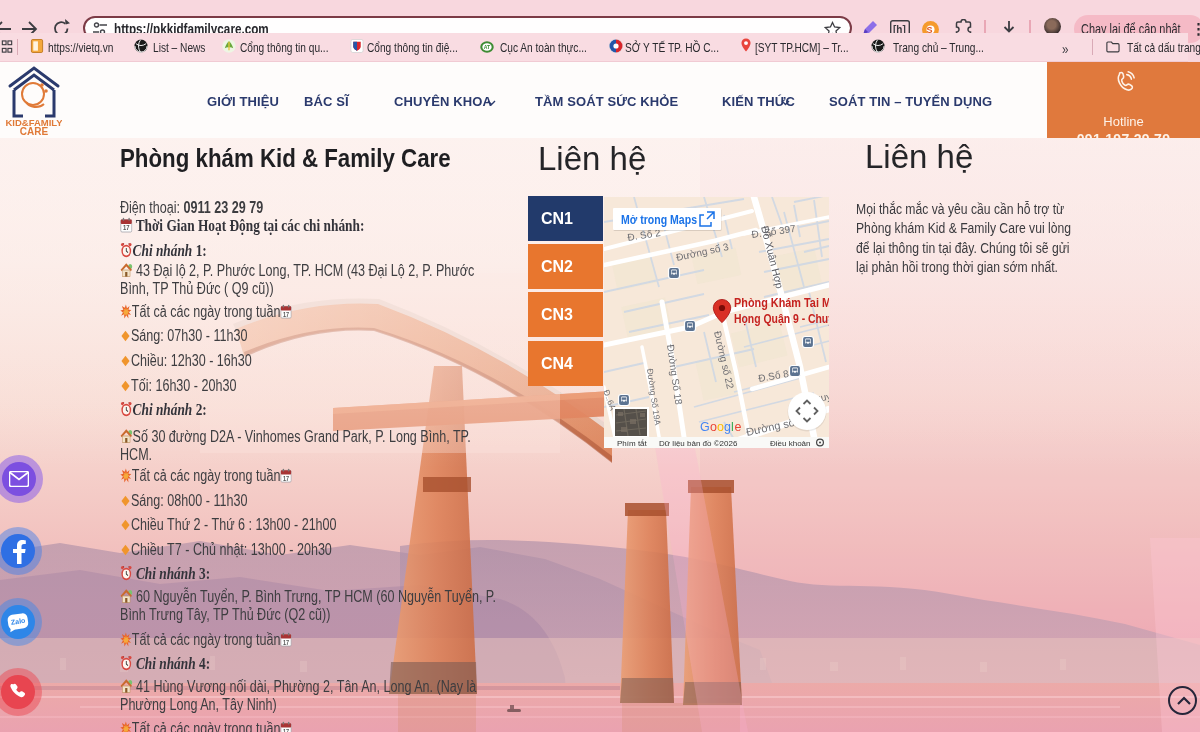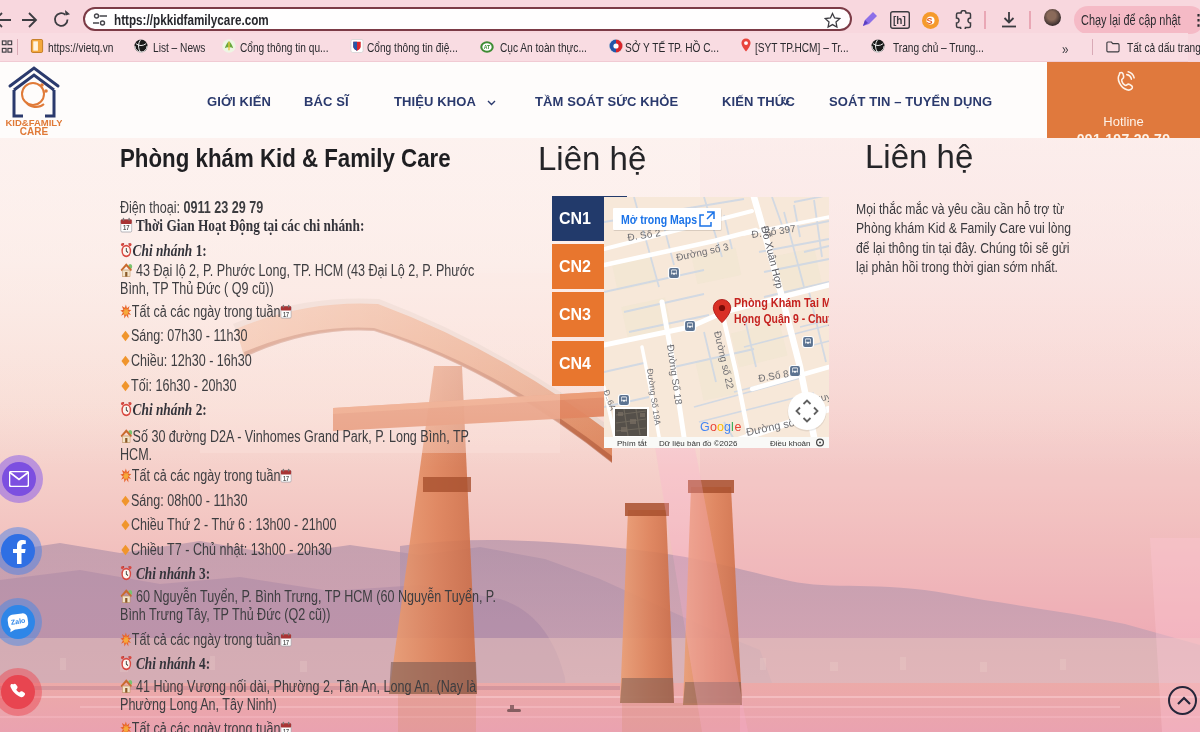--- a/index.html
+++ b/index.html
@@ -1,21 +1,21 @@
 <!DOCTYPE html>
 <html><head>
 <meta charset="utf-8">
 <style>
   * { margin:0; padding:0; box-sizing:border-box; }
   html,body { width:1200px; height:732px; overflow:hidden; font-family:"Liberation Sans", sans-serif; }
   .abs { position:absolute; }
 
   
   #chrome { position:absolute; left:0; top:0; width:1200px; height:62px; background:#f8d7de; }
-  #row1 { position:absolute; left:0; top:4px; width:1080px; height:33px; }
+  #row1 { position:absolute; left:0; top:13px; width:1080px; height:33px; }
   #row2 { position:absolute; left:0; top:33px; width:1188px; height:29px; background:#f9dce2; border-bottom:1px solid #f3cdd6; }
   .cicon { position:absolute; color:#3c3c41; }
   #urlpill { position:absolute; left:83px; top:3px; width:769px; height:24px; background:#fffefe; border:2px solid #7c3b46; border-radius:13px; }
   #urltext { position:absolute; left:114px; top:7px; font-size:15px; font-weight:700; color:#27272c; transform:scaleX(0.78); transform-origin:0 0;}
   #runpill { position:absolute; left:1074px; top:2px; width:130px; height:28px; background:#f5bac6; border-radius:15px; }
   #runtext { position:absolute; left:1081px; top:8px; font-size:14px; color:#2c2c30; white-space:nowrap; transform:scaleX(0.78); transform-origin:0 0; }
   .bk { position:absolute; top:7px; font-size:13px; color:#2a2a2e; white-space:nowrap; transform:scaleX(0.78); transform-origin:0 0; }
   .bkic { position:absolute; top:6px; width:14px; height:14px; }
 
   
@@ -30,21 +30,21 @@
   
   #h1left { position:absolute; left:120px; top:143px; font-size:26px; font-weight:700; color:#1f1f22; transform:scaleX(0.857); transform-origin:0 0; white-space:nowrap;}
   .lh2 { position:absolute; font-size:33px; font-weight:400; color:#252528;margin-left:9px; }
   .body-line { position:absolute; left:120px; font-size:16px; color:#3d3d40; white-space:nowrap; line-height:17.5px; transform:scaleX(0.785); transform-origin:0 0; }
   .serifb { font-family:"Liberation Serif", serif; font-weight:700; color:#33333a; font-size:17px;}
   .serifbi { font-family:"Liberation Serif", serif; font-weight:700; font-style:italic; color:#33333a; font-size:17px;}
   .em { display:inline-block; vertical-align:-2px; }
   #rightp { position:absolute; left:856px; top:199px; font-size:15.5px; color:#3a3a3e; line-height:19.4px; transform:scaleX(0.785); transform-origin:0 0; white-space:nowrap;}
 
   
-  .tab { position:absolute; left:552px; width:75px; height:45px; color:#fff; font-size:16px; font-weight:700; line-height:45px; padding-left:7px; }
+  .tab { position:absolute; left:528px; width:75px; height:45px; color:#fff; font-size:16px; font-weight:700; line-height:45px; padding-left:13px; }
   .tabO { background:#e8762e; }
 
   
   #map { position:absolute; left:604px; top:197px; width:225px; height:251px; background:#f7eee2; overflow:hidden; }
 
   
   .fbtn { position:absolute; border-radius:50%; }
 
   
   #stop { position:absolute; left:1168px; top:686px; width:29px; height:29px; border:2.5px solid #26263a; border-radius:50%; }
@@ -202,23 +202,23 @@
     <path d="M4 22 L28 4 L52 22" stroke="#2b3a6d" stroke-width="3" fill="none" stroke-linecap="round"></path>
     <path d="M8 26 L8 52 H17 M48 26 V52 H39" stroke="#2b3a6d" stroke-width="3" fill="none"></path>
     <path d="M8 26 L28 11 L48 26" stroke="#2b3a6d" stroke-width="3" fill="none"></path>
     <circle cx="27" cy="30" r="11" stroke="#e07a38" stroke-width="2" fill="none"></circle>
     <path d="M20 38 a11 9 0 0 0 18 2" stroke="#e07a38" stroke-width="2" fill="none"></path>
     <circle cx="36" cy="21" r="1.8" fill="#e07a38"></circle>
       <circle cx="40" cy="27" r="1.8" fill="#e07a38"></circle>
     <text x="28" y="62" font-size="9.5" font-weight="700" fill="#e07a38" text-anchor="middle" font-family="Liberation Sans">KID&amp;FAMILY</text>
     <text x="28" y="71" font-size="10" font-weight="700" fill="#e07a38" text-anchor="middle" font-family="Liberation Sans">CARE</text>
   </svg>
-  <div class="nav" style="left:207px">GIỚI KIẾN</div>
+  <div class="nav" style="left:207px">GIỚI THIỆU</div>
   <div class="nav" style="left:304px">BÁC SĨ</div>
-  <div class="nav" style="left:394px">THIỆU KHOA</div>
+  <div class="nav" style="left:394px">CHUYÊN KHOA</div>
     <svg class="abs" style="left:487px;top:38px" width="9" height="6" viewBox="0 0 9 6">
       <path d="M1 1 L4.5 4.5 L8 1" stroke="#2b3a6d" stroke-width="1.4" fill="none"></path>
     </svg>
   <div class="nav" style="left:535px">TẦM SOÁT SỨC KHỎE</div>
   <div class="nav" style="left:722px">KIẾN THỨC</div>
     <svg class="abs" style="left:781px;top:38px" width="9" height="6" viewBox="0 0 9 6">
       <path d="M1 1 L4.5 4.5 L8 1" stroke="#2b3a6d" stroke-width="1.4" fill="none"></path>
     </svg>
   <div class="nav" style="left:829px">SOÁT TIN – TUYỂN DỤNG</div>
   <div id="hotline">

